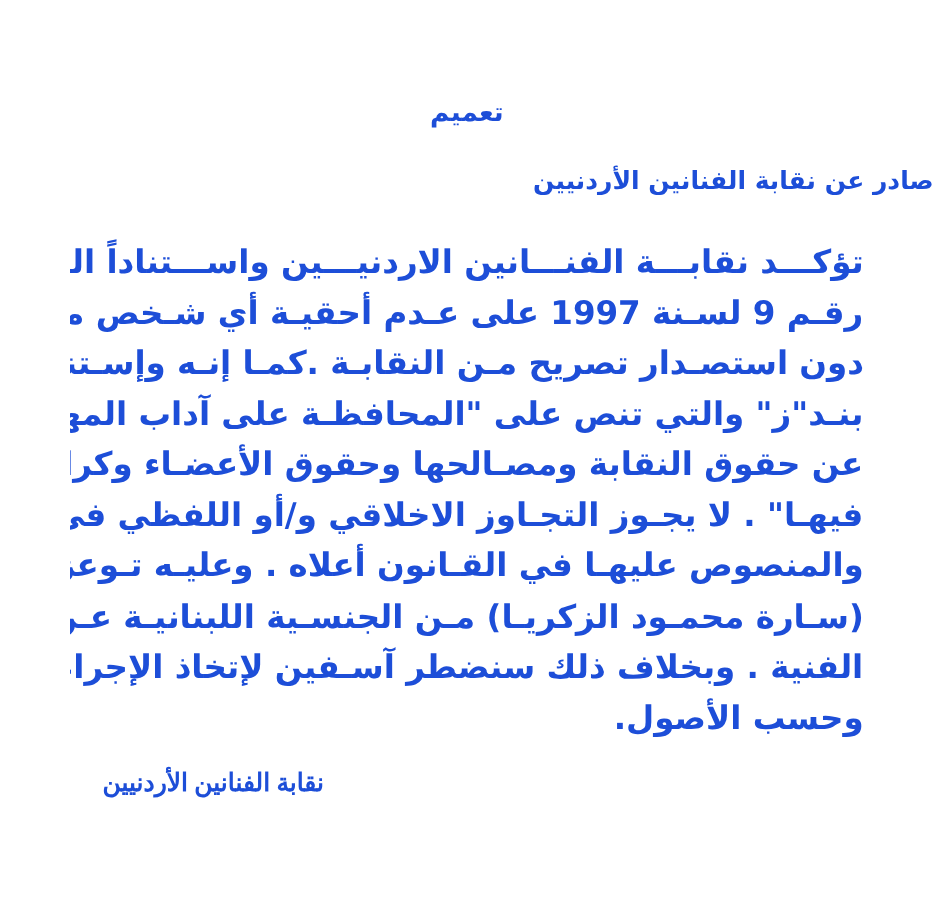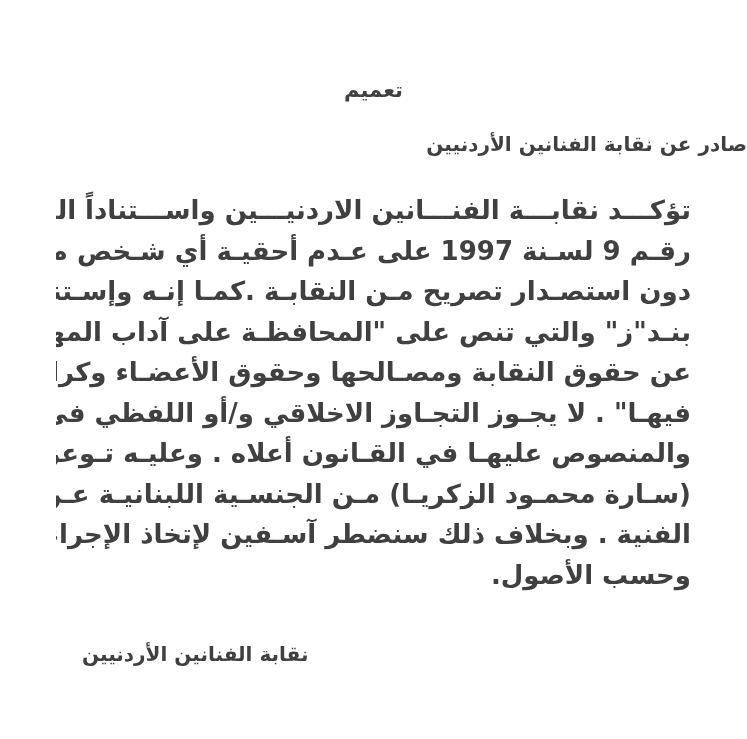--- a/index.html
+++ b/index.html
@@ -5,21 +5,21 @@
   html, body {
     margin: 0;
     padding: 0;
     background: #ffffff;
   }
   .page {
     position: relative;
     width: 747px;
     height: 739px;
     background: #ffffff;
-    color: #404040;
+    color: #1d4ed8;
     font-family: "DejaVu Sans", sans-serif;
     direction: rtl;
     box-sizing: border-box;
     overflow: hidden;
   }
   .doc-title {
     padding-top: 76px;
     text-align: center;
     font-size: 21px;
     font-weight: bold;
@@ -44,26 +44,27 @@
     text-align: justify;
     text-align-last: justify;
     white-space: nowrap;
     overflow: hidden;
   }
   .body-line.no-stretch {
     text-align: right;
     text-align-last: right;
   }
   .doc-signature {
-    margin-top: 45px;
+    margin-top: 18px;
     padding-left: 82px;
     text-align: left;
     font-size: 20px;
     font-weight: bold;
     line-height: 28px;
+    font-family: Liberation Serif, serif;
   }
 </style>
 </head>
 <body>
 
 <div class="page">
 
   <div class="doc-title">تعميم</div>
 
   <div class="doc-subtitle">صادر عن نقابة الفنانين الأردنيين</div>

